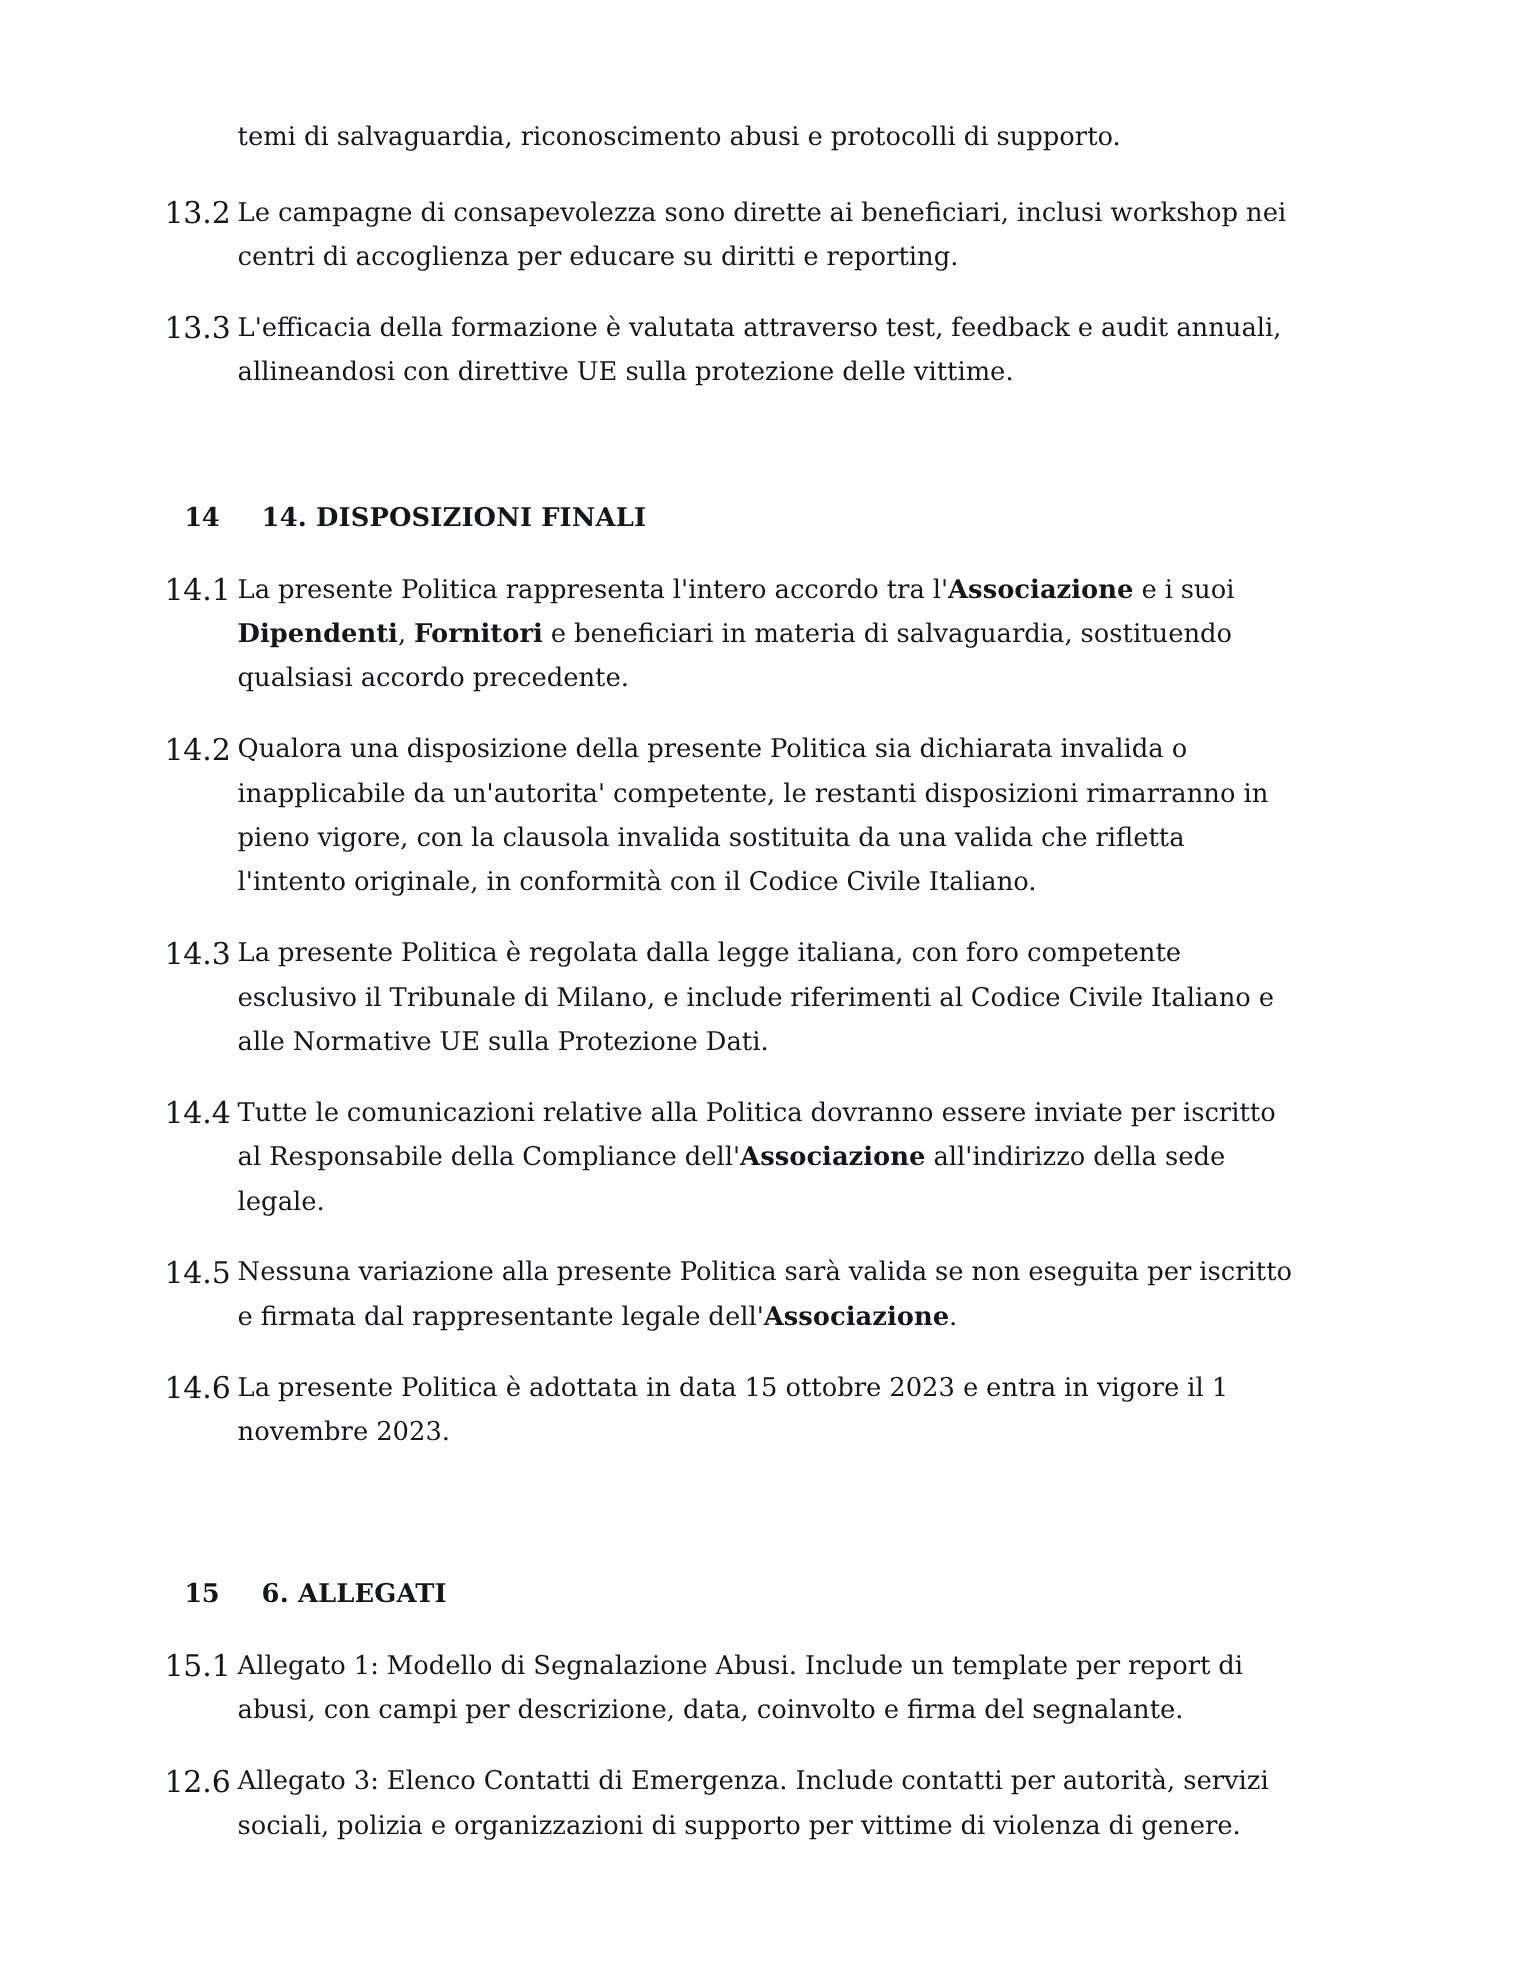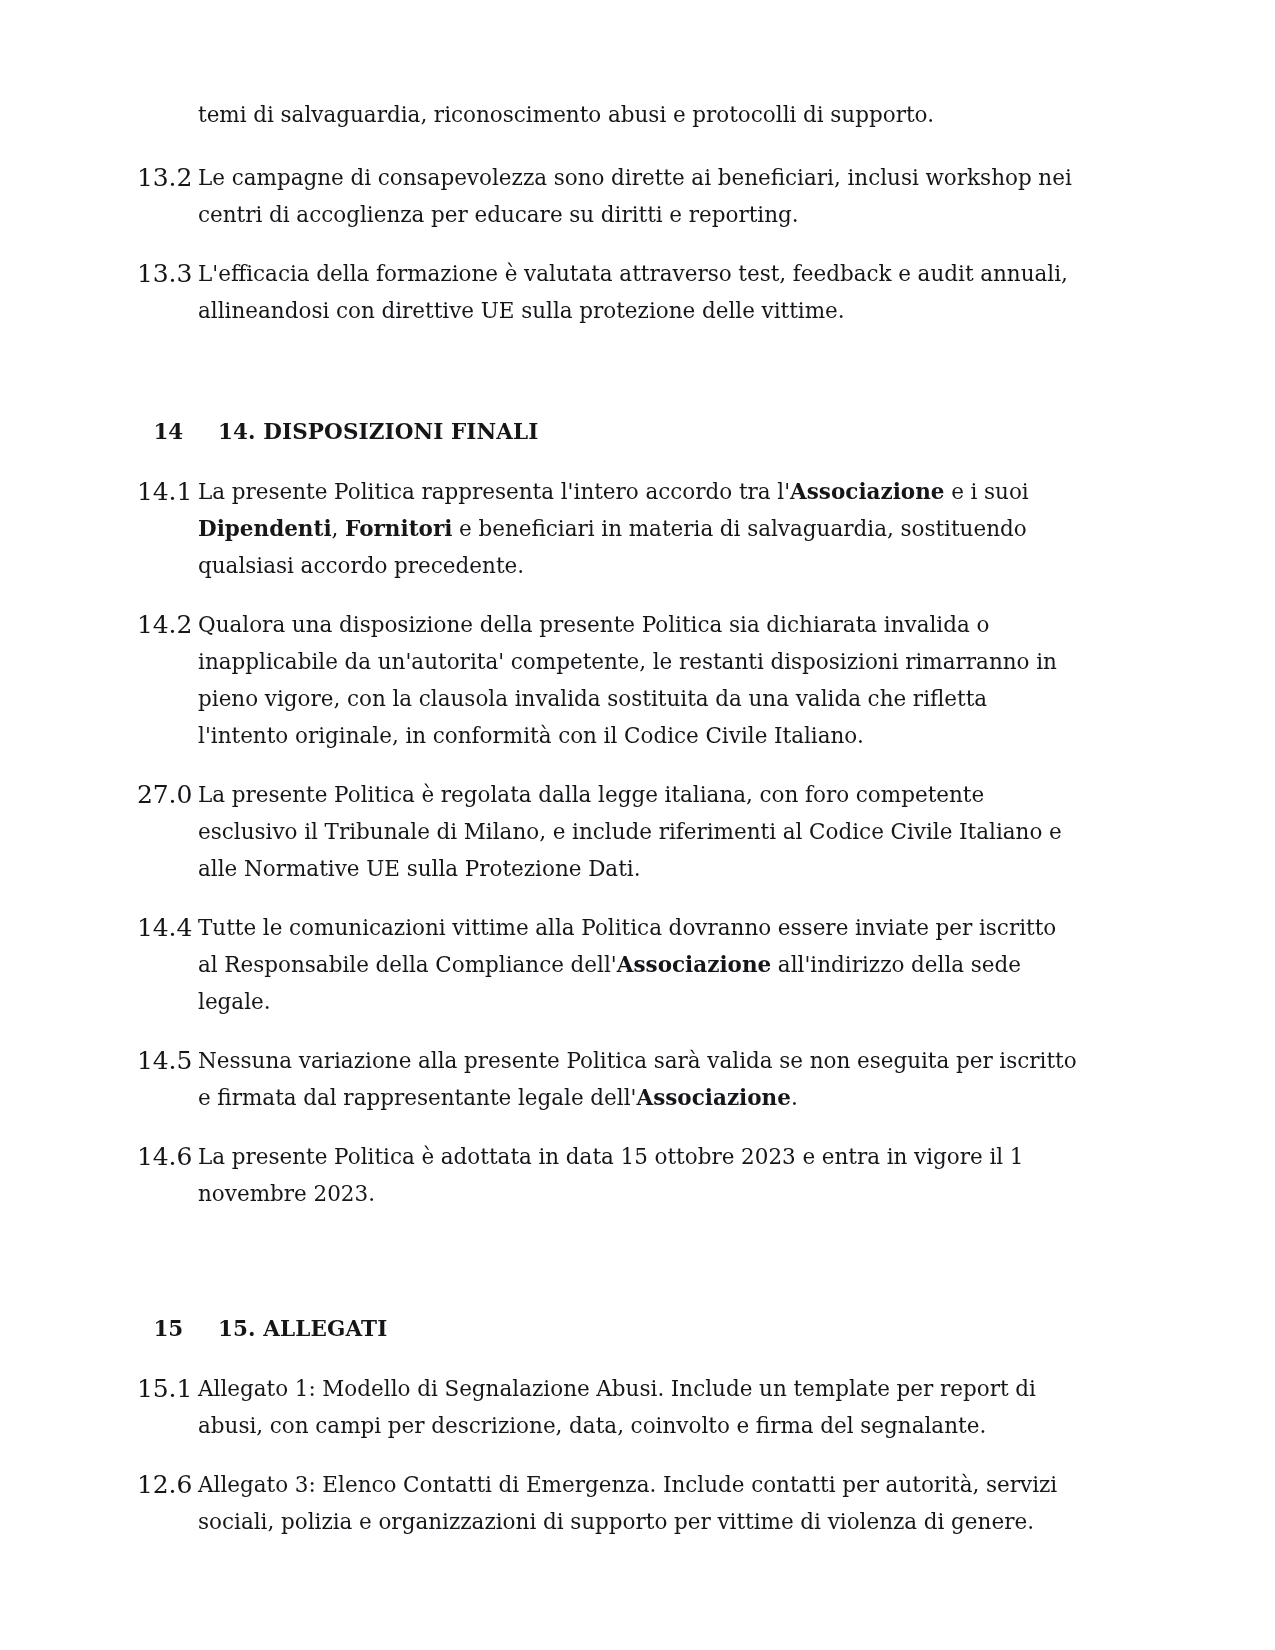--- a/index.html
+++ b/index.html
@@ -113,39 +113,39 @@
       <div class="gap-after-heading"></div>
       <div class="clause">
         <span class="num">14.1</span>
         <span class="body"><span>La presente Politica rappresenta l'intero accordo tra l'</span><b>Associazione</b><span> e i suoi </span><b>Dipendenti</b><span>, </span><b>Fornitori</b><span> e beneficiari in materia di salvaguardia, sostituendo qualsiasi accordo precedente.</span></span>
       </div>
       <div class="clause">
         <span class="num">14.2</span>
         <span class="body">Qualora una disposizione della presente Politica sia dichiarata invalida o inapplicabile da un'autorita' competente, le restanti disposizioni rimarranno in pieno vigore, con la clausola invalida sostituita da una valida che rifletta l'intento originale, in conformità con il Codice Civile Italiano.</span>
       </div>
       <div class="clause">
-        <span class="num">27.0</span>
+        <span class="num">14.3</span>
         <span class="body">La presente Politica è regolata dalla legge italiana, con foro competente esclusivo il Tribunale di Milano, e include riferimenti al Codice Civile Italiano e alle Normative UE sulla Protezione Dati.</span>
       </div>
       <div class="clause">
         <span class="num">14.4</span>
-        <span class="body"><span>Tutte le comunicazioni vittime alla Politica dovranno essere inviate per iscritto al Responsabile della Compliance dell'</span><b>Associazione</b><span> all'indirizzo della sede legale.</span></span>
+        <span class="body"><span>Tutte le comunicazioni relative alla Politica dovranno essere inviate per iscritto al Responsabile della Compliance dell'</span><b>Associazione</b><span> all'indirizzo della sede legale.</span></span>
       </div>
       <div class="clause">
         <span class="num">14.5</span>
         <span class="body"><span>Nessuna variazione alla presente Politica sarà valida se non eseguita per iscritto e firmata dal rappresentante legale dell'</span><b>Associazione</b><span>.</span></span>
       </div>
       <div class="clause">
         <span class="num">14.6</span>
         <span class="body">La presente Politica è adottata in data 15 ottobre 2023 e entra in vigore il 1 novembre 2023.</span>
       </div>
       <div class="gap-before-heading-lg"></div>
       <div class="heading">
         <span class="num">15</span>
-        <span class="title">15. ALLEGATI</span>
+        <span class="title">6. ALLEGATI</span>
       </div>
       <div class="gap-after-heading"></div>
       <div class="clause">
         <span class="num">15.1</span>
         <span class="body">Allegato 1: Modello di Segnalazione Abusi. Include un template per report di abusi, con campi per descrizione, data, coinvolto e firma del segnalante.</span>
       </div>
       <div class="clause">
         <span class="num">12.6</span>
         <span class="body">Allegato 3: Elenco Contatti di Emergenza. Include contatti per autorità, servizi sociali, polizia e organizzazioni di supporto per vittime di violenza di genere.</span>
       </div>

